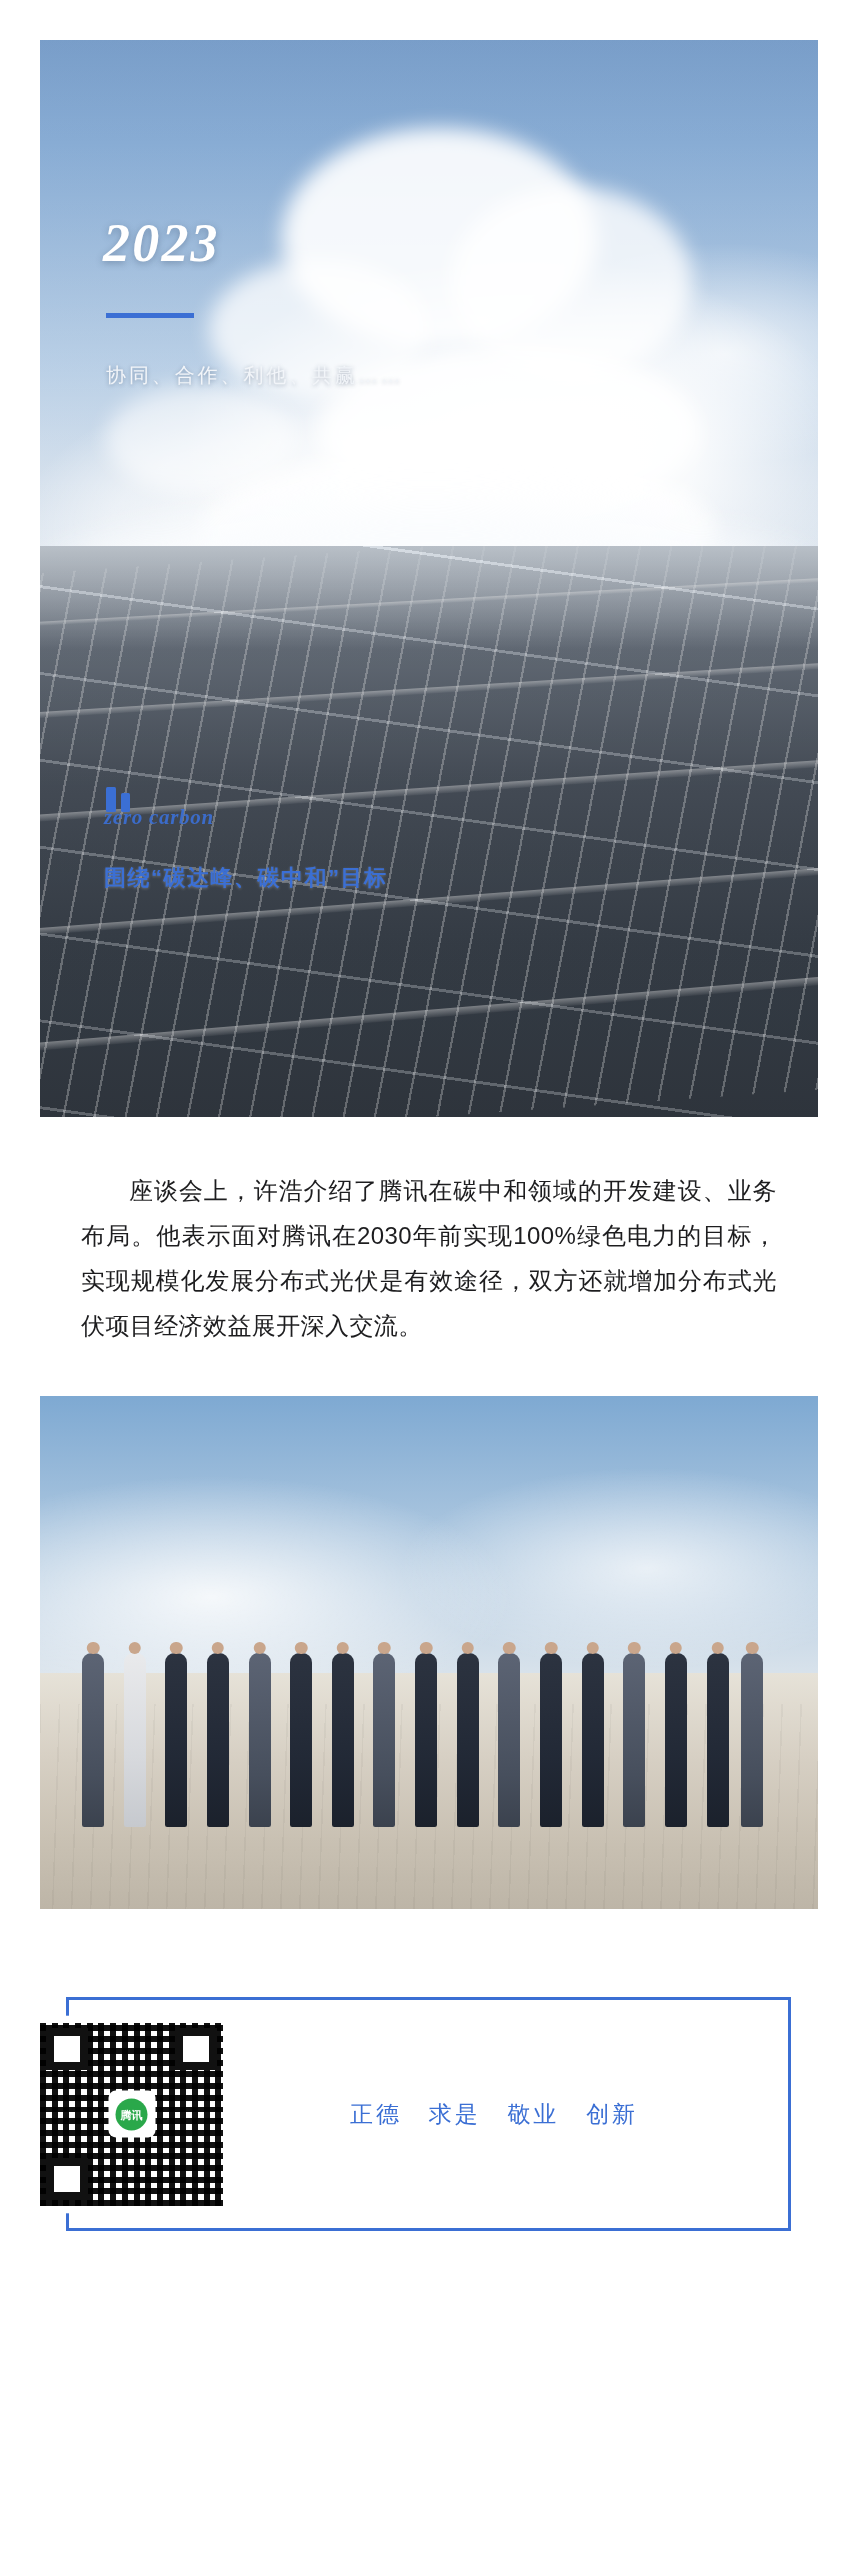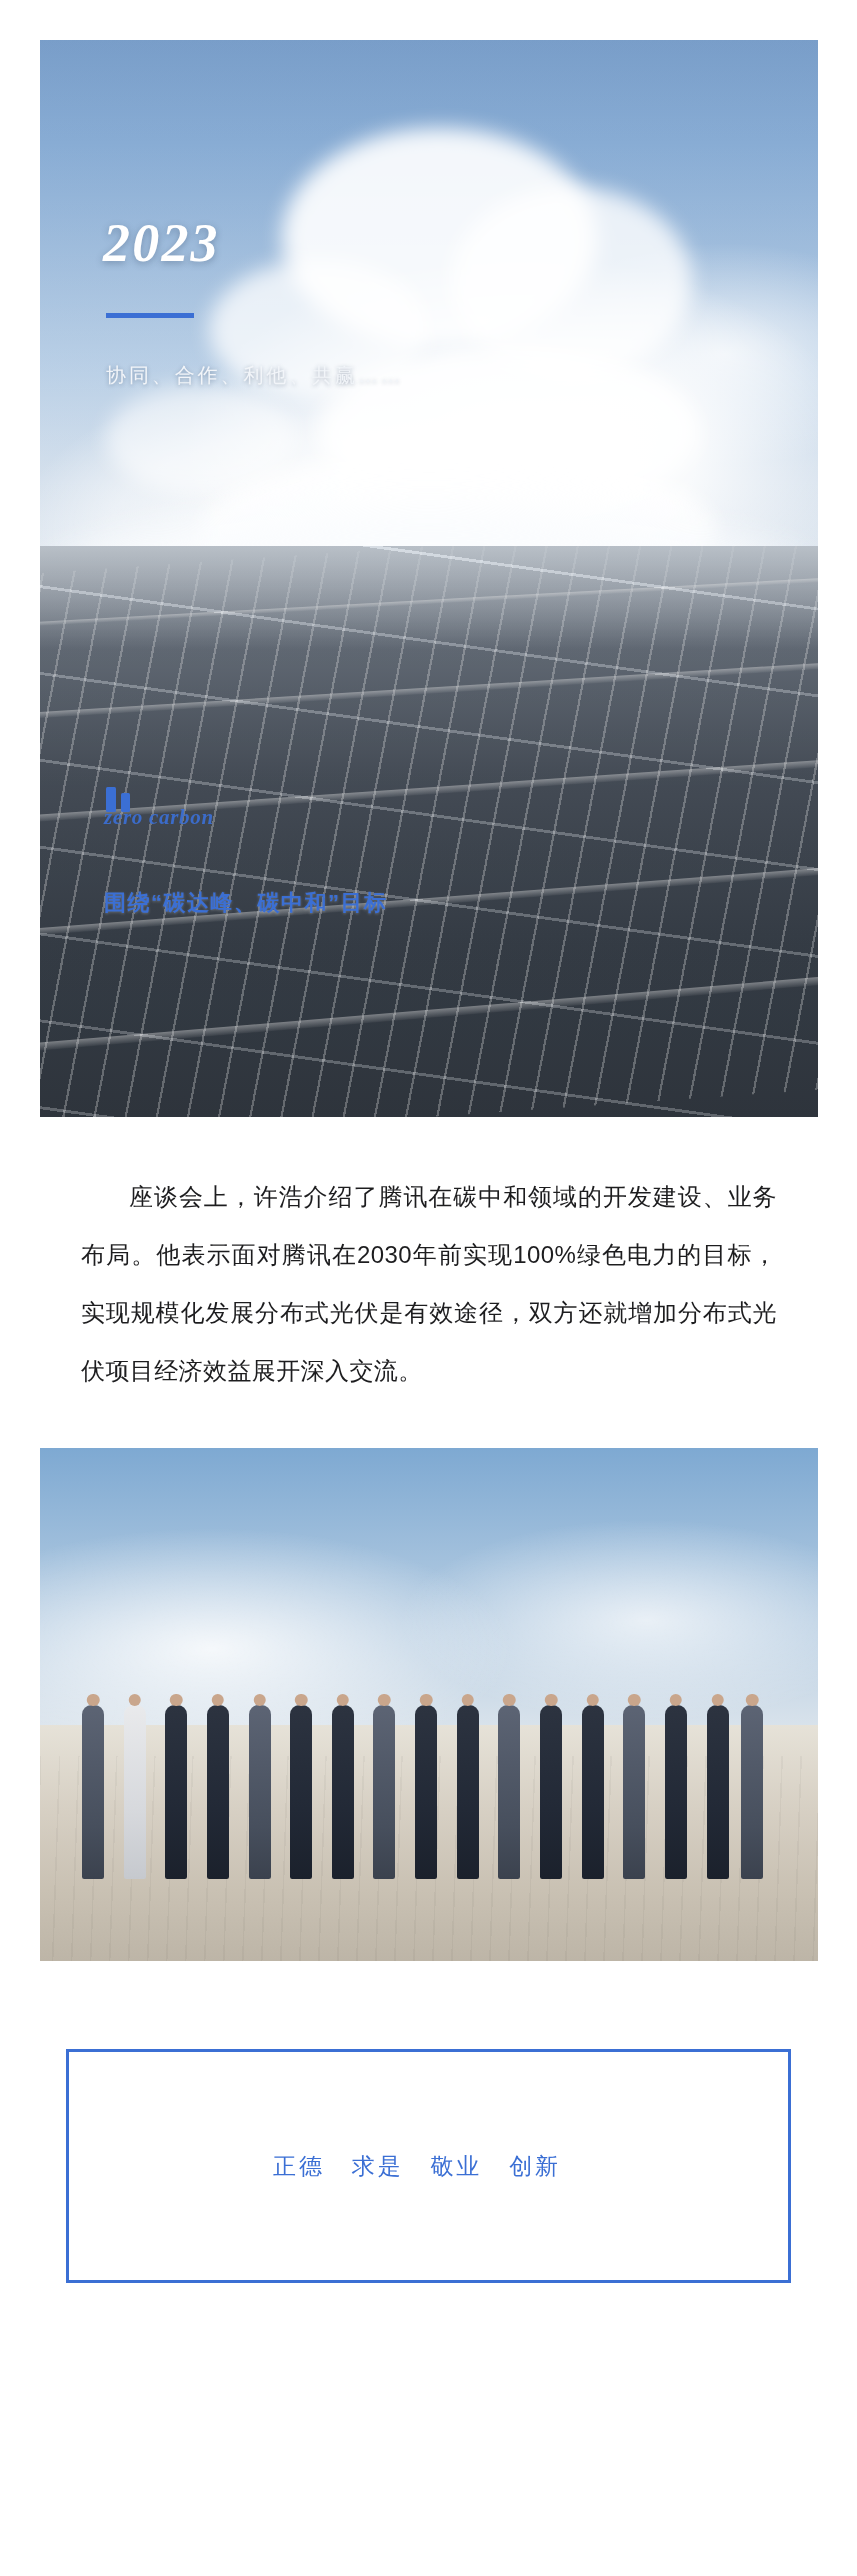--- a/index.html
+++ b/index.html
@@ -144,29 +144,29 @@
   }
   .hero-line1, .hero-line2 {
     position: absolute;
     left: 64px;
     font-weight: 700;
     font-size: 22px;
     letter-spacing: 1.5px;
     color: #3b6fd4;
     text-shadow: 0 0.7px 2.9px rgba(255,255,255,0.25);
   }
-  .hero-line1 { top: 823px; margin-top: 25px; }
+  .hero-line1 { top: 823px; }
   .hero-line2 { top: 866px; }
 
   
   .body-copy {
     margin: 51px 81px 0 81px;
     width: 696px;
     font-size: 24px;
-    line-height: 58px;
+    line-height: 45px;
     color: #1d1d1f;
     text-align: justify;
     text-indent: 48px;
     letter-spacing: 0.4px;
   }
 
   
   .photo {
     position: relative;
     margin: 48px 40px 0 40px;
@@ -326,20 +326,28 @@
       <div class="person" style="left:66%;"></div>
       <div class="person" style="left:72%;"></div>
       <div class="person mid" style="left:78%;"></div>
       <div class="person" style="left:84%;"></div>
       <div class="person" style="left:90%;"></div>
       <div class="person mid" style="left:95%;"></div>
     </div>
   </div>
 
   <div class="footer-card">
+    <div class="qr">
+      <div class="finder f1"></div>
+      <div class="finder f2"></div>
+      <div class="finder f3"></div>
+      <div class="logo">
+        <span>腾讯</span>
+      </div>
+    </div>
     <div class="footer-slogan">
       <span>正德</span>
       <span>求是</span>
       <span>敬业</span>
       <span>创新</span>
     </div>
   </div>
 
 </div>
 

